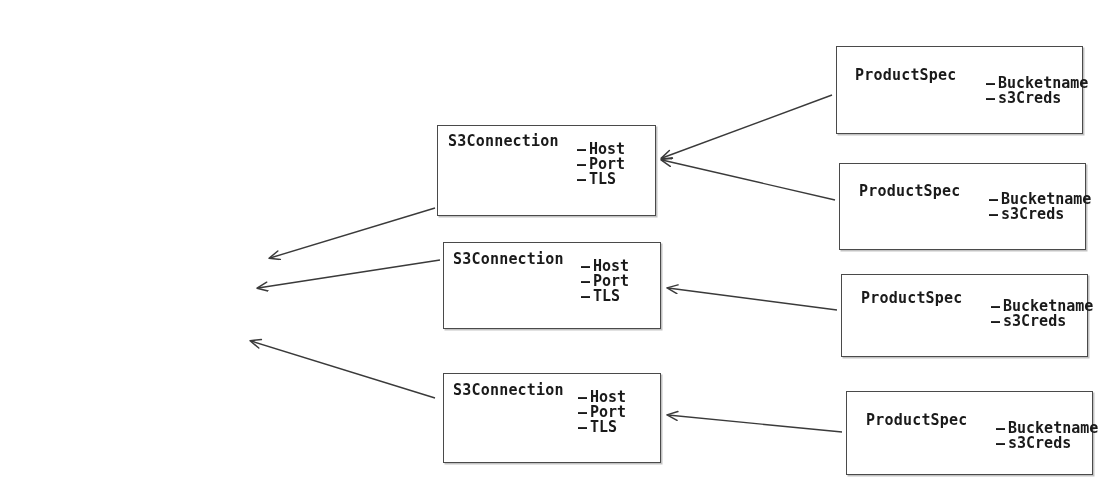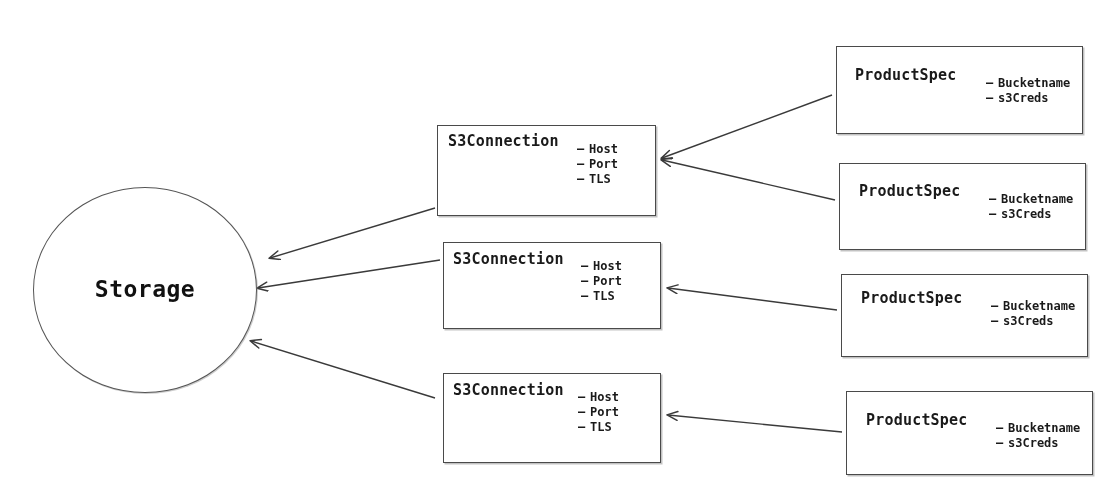--- a/index.html
+++ b/index.html
@@ -35,21 +35,21 @@
     font-family: "DejaVu Sans Mono", "Liberation Mono", monospace;
     font-size: 15px;
     font-weight: 700;
     color: #1a1a1a;
     letter-spacing: 0.2px;
     white-space: nowrap;
   }
   .node-attrs {
     position: absolute;
     font-family: "DejaVu Sans Mono", "Liberation Mono", monospace;
-    font-size: 12px;
+    font-size: 15px;
     font-weight: 700;
     color: #1a1a1a;
     line-height: 15px;
     white-space: nowrap;
   }
   .attr-row { display: block; }
   .attr-dash { display: inline-block; width: 12px; }
   .circle-node {
     position: absolute;
     box-sizing: border-box;
@@ -89,23 +89,20 @@
 
     <path d="M 842,432 L 668,415" fill="none" stroke="#3a3a3a" stroke-width="1.4" marker-end="url(#ah)"></path>
 
     <path d="M 435,208 L 270,258" fill="none" stroke="#3a3a3a" stroke-width="1.4" marker-end="url(#ah)"></path>
 
     <path d="M 440,260 L 258,288" fill="none" stroke="#3a3a3a" stroke-width="1.4" marker-end="url(#ah)"></path>
 
     <path d="M 435,398 L 251,341" fill="none" stroke="#3a3a3a" stroke-width="1.4" marker-end="url(#ah)"></path>
   </svg>
 
-  <div class="circle-node" style="left:33px; top:187px; width:224px; height:206px;">
-    <div class="circle-label" style="top:88px;">Storage</div>
-  </div>
 
   <div class="node-box" style="left:437px; top:125px; width:219px; height:91px;"></div>
   <div class="node-title" style="left:448px; top:132px;">S3Connection</div>
   <div class="node-attrs" style="left:577px; top:142px;">
     <span class="attr-row"><span class="attr-dash">–</span><span>Host</span></span>
     <span class="attr-row"><span class="attr-dash">–</span><span>Port</span></span>
     <span class="attr-row"><span class="attr-dash">–</span><span>TLS</span></span>
   </div>
 
   <div class="node-box" style="left:443px; top:242px; width:218px; height:87px;"></div>

